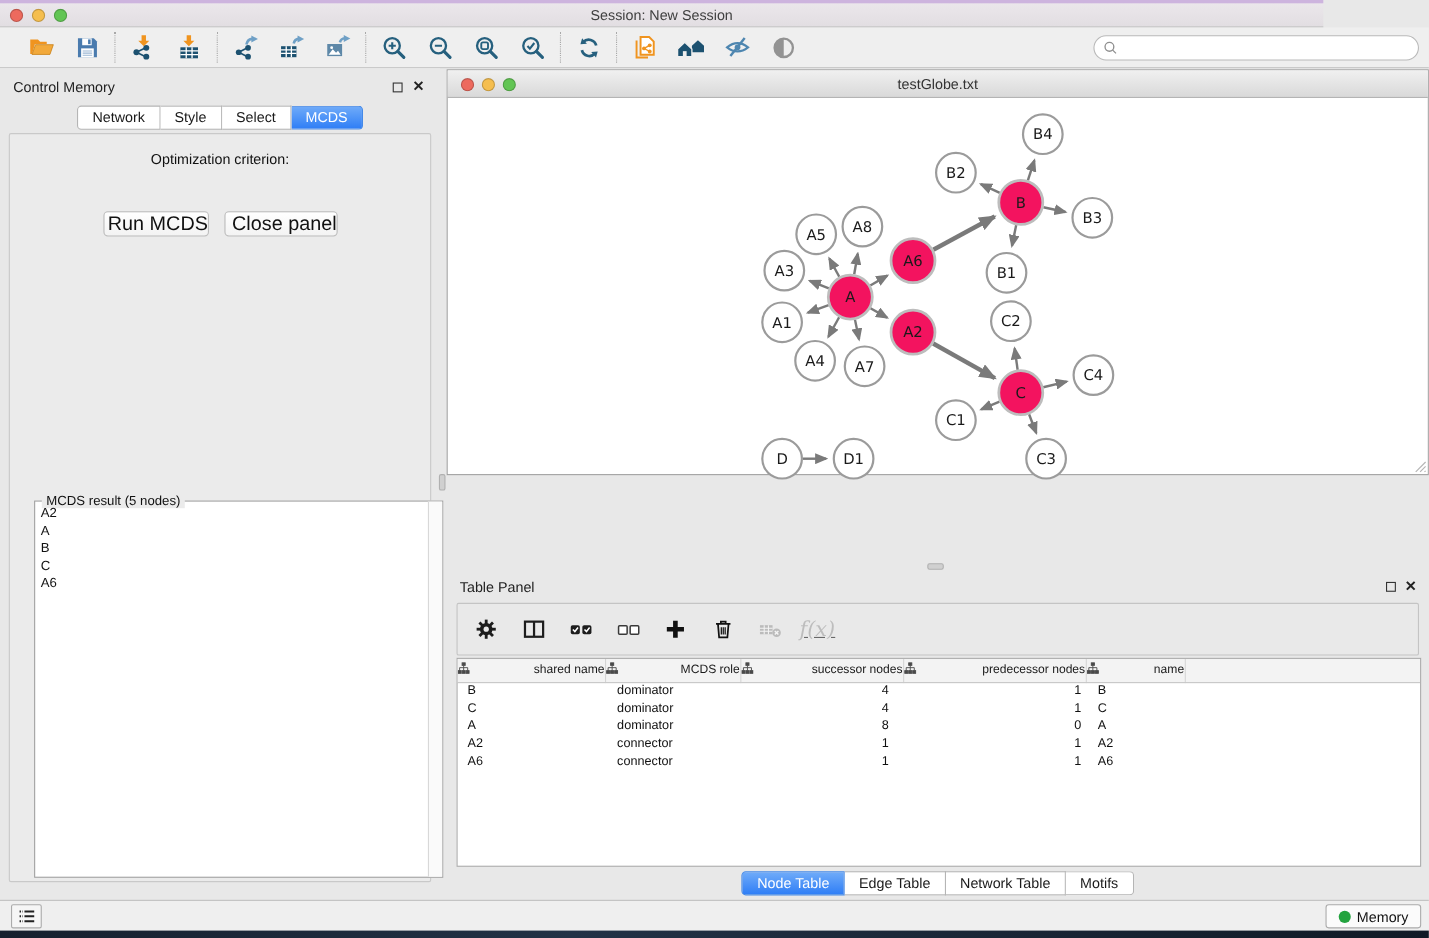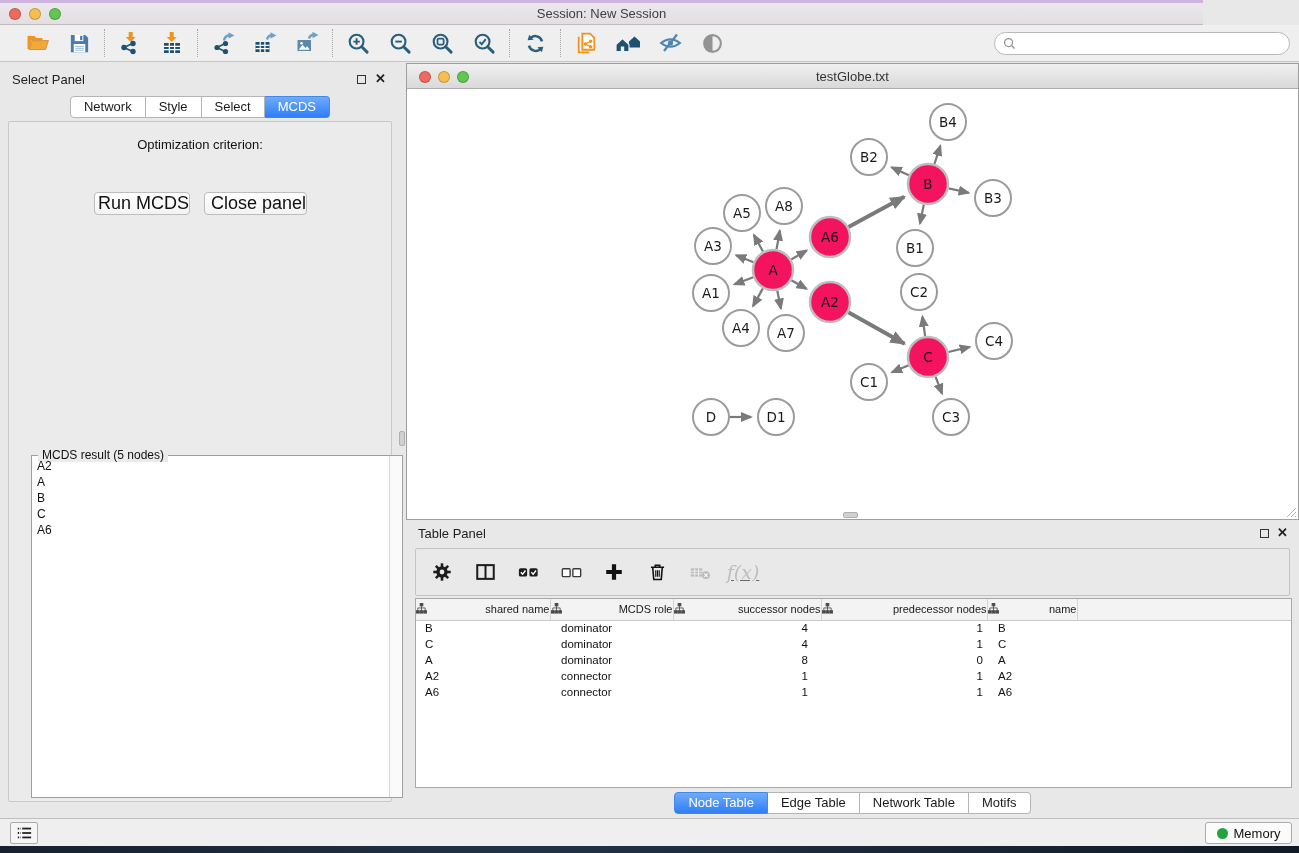--- a/index.html
+++ b/index.html
@@ -65,21 +65,21 @@
     font-size:12px; color:#111; }
   #result-list { position:absolute; left:1px; top:2px; bottom:1px; right:14px; overflow:hidden; }
   .list-item { font-size:12px; color:#111; padding:1px 0 1px 4px; height:16px; }
   #result-scroll { position:absolute; top:0; bottom:0; right:0; width:13px; background:#FAFAFA; border-left:1px solid #D8D8D8; }
 
   
   .grip-v { position:absolute; left:399px; top:431px; width:6px; height:15px; background:#D0D0D0; border:1px solid #B0B0B0; border-radius:2px; }
   .grip-h { position:absolute; left:843px; top:512px; width:15px; height:6px; background:#D0D0D0; border:1px solid #B0B0B0; border-radius:2px; }
 
   
-  #net-win { position:absolute; left:406px; top:63px; width:893px; height:457px;
+  #net-win { position:absolute; left:406px; top:63px; width:893px; height:369px;
     border:1px solid #9E9E9E; background:#fff; }
   #net-title { position:absolute; left:0; top:0; right:0; height:25px;
     background:linear-gradient(#F0F0F0,#D9D9D9); border-bottom:1px solid #ACACAC; }
   #net-title .lights { left:12px; top:7px; gap:7px; }
   #net-title .title { position:absolute; left:0; right:0; top:5px; text-align:center; font-size:13px; color:#333; }
   #graph-svg { position:absolute; left:0; top:25px; }
   #net-resize { position:absolute; right:1px; bottom:1px; width:13px; height:13px; opacity:.65; }
 
   
   #table-panel { position:absolute; left:406px; top:520px; width:893px; height:296px; background:#E8E8E8; }
@@ -292,21 +292,21 @@
     <svg width="13" height="13" viewBox="0 0 14 14">
       <circle cx="6" cy="6" r="4.3" fill="none" stroke="#8F8F8F" stroke-width="1.3"></circle>
       <line x1="9.2" y1="9.2" x2="12.4" y2="12.4" stroke="#8F8F8F" stroke-width="1.3"></line>
     </svg>
     <input type="text" placeholder="" style="">
   </div>
 </div>
 
 <div id="control-panel">
   <div class="panel-head">
-    <span class="pt">Select Panel</span>
+    <span class="pt">Control Memory</span>
     <span class="float-ic" id="cp-float"></span>
     <span class="close-ic" id="cp-close">✕</span>
   </div>
   <div class="seg" id="cp-tabs">
       <span class="seg-tab">Network</span>
       <span class="seg-tab">Style</span>
       <span class="seg-tab">Select</span>
       <span class="seg-tab active">MCDS</span>
     </div>
   <div id="cp-content">

